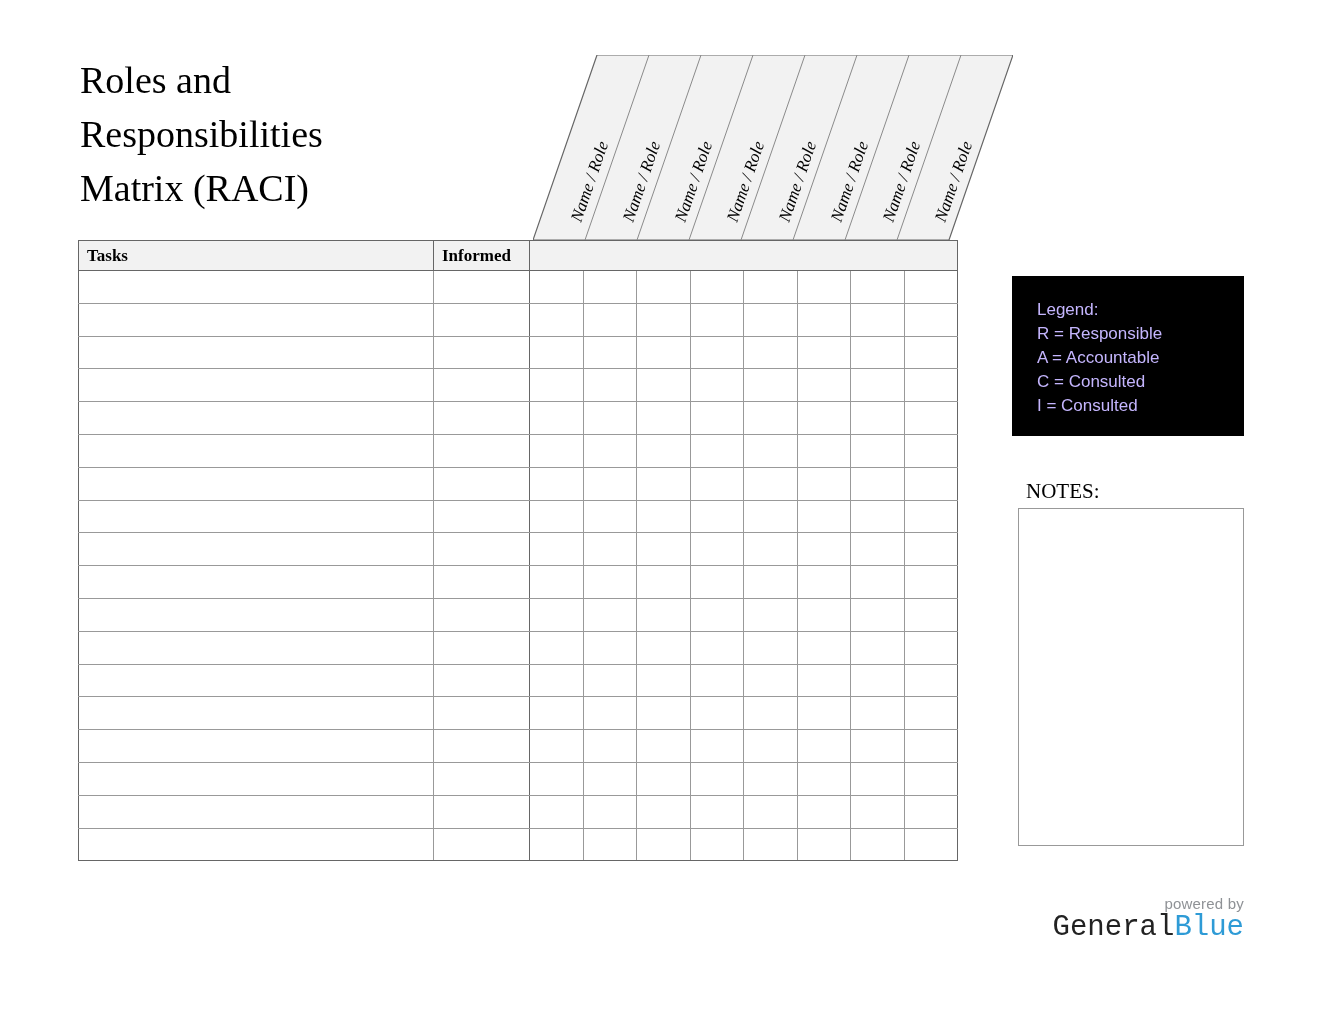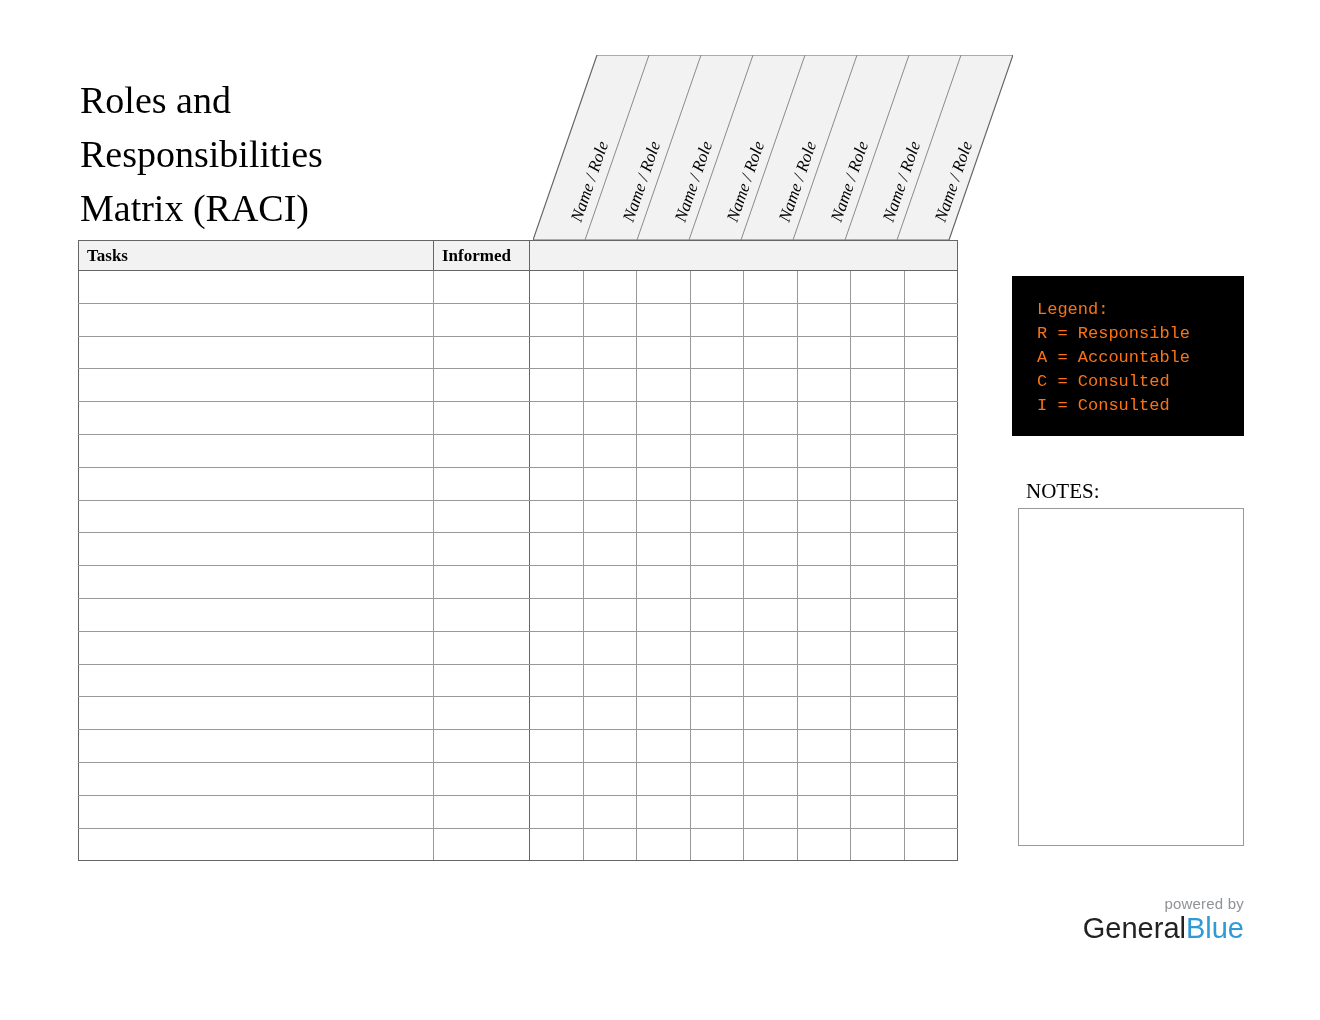--- a/index.html
+++ b/index.html
@@ -13,21 +13,21 @@
     position: relative;
     font-family: "Liberation Serif", serif;
     color: #000000;
     overflow: hidden;
   }
 
   
   #doc-title {
     position: absolute;
     left: 80px;
-    top: 74px;
+    top: 54px;
     width: 440px;
     font-family: "Liberation Serif", serif;
     font-size: 38px;
     line-height: 1.42;
     color: #000;
     white-space: pre-line;
   }
 
   
   #slant-header {
@@ -93,24 +93,24 @@
     left: 1012px;
     top: 276px;
     width: 232px;
     height: 160px;
     background: #000000;
     color: #ffffff;
     box-sizing: border-box;
     padding: 22px 0 0 25px;
   }
   #legend-box .legend-line {
-    font-family: Liberation Mono, monospace;
+    font-family: Liberation Sans, sans-serif;
     font-size: 17px;
     line-height: 24px;
-    color: #f97316;
+    color: #c4b5fd;
   }
 
   
   #notes-label {
     position: absolute;
     left: 1026px;
     top: 479px;
     font-family: "Liberation Serif", serif;
     font-size: 21px;
   }
@@ -137,20 +137,21 @@
   #brand .powered {
     font-size: 15px;
     color: #8f9296;
     letter-spacing: .2px;
     margin-top: 40px;
   }
   #brand .brand-name {
     font-size: 29px;
     margin-top: 1px;
     line-height: 1.05;
+    font-family: Liberation Mono, monospace;
   }
   #brand .brand-general { color: #222222; }
   #brand .brand-blue { color: #2e9bd6; }
 </style>
 </head>
 <body>
 
 <div id="doc-title">Roles and
 Responsibilities
 Matrix (RACI)</div>

